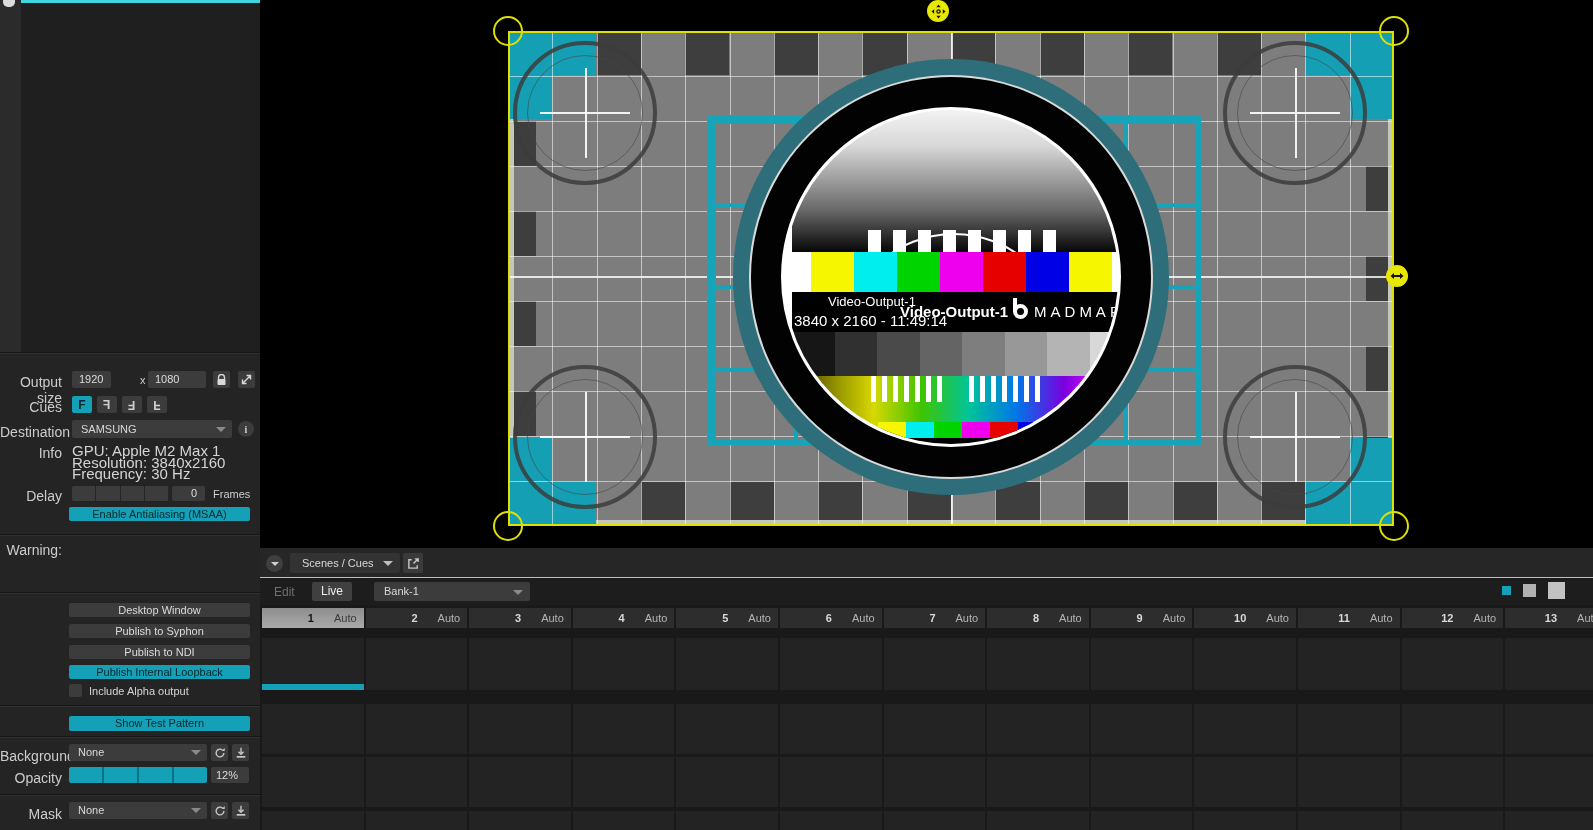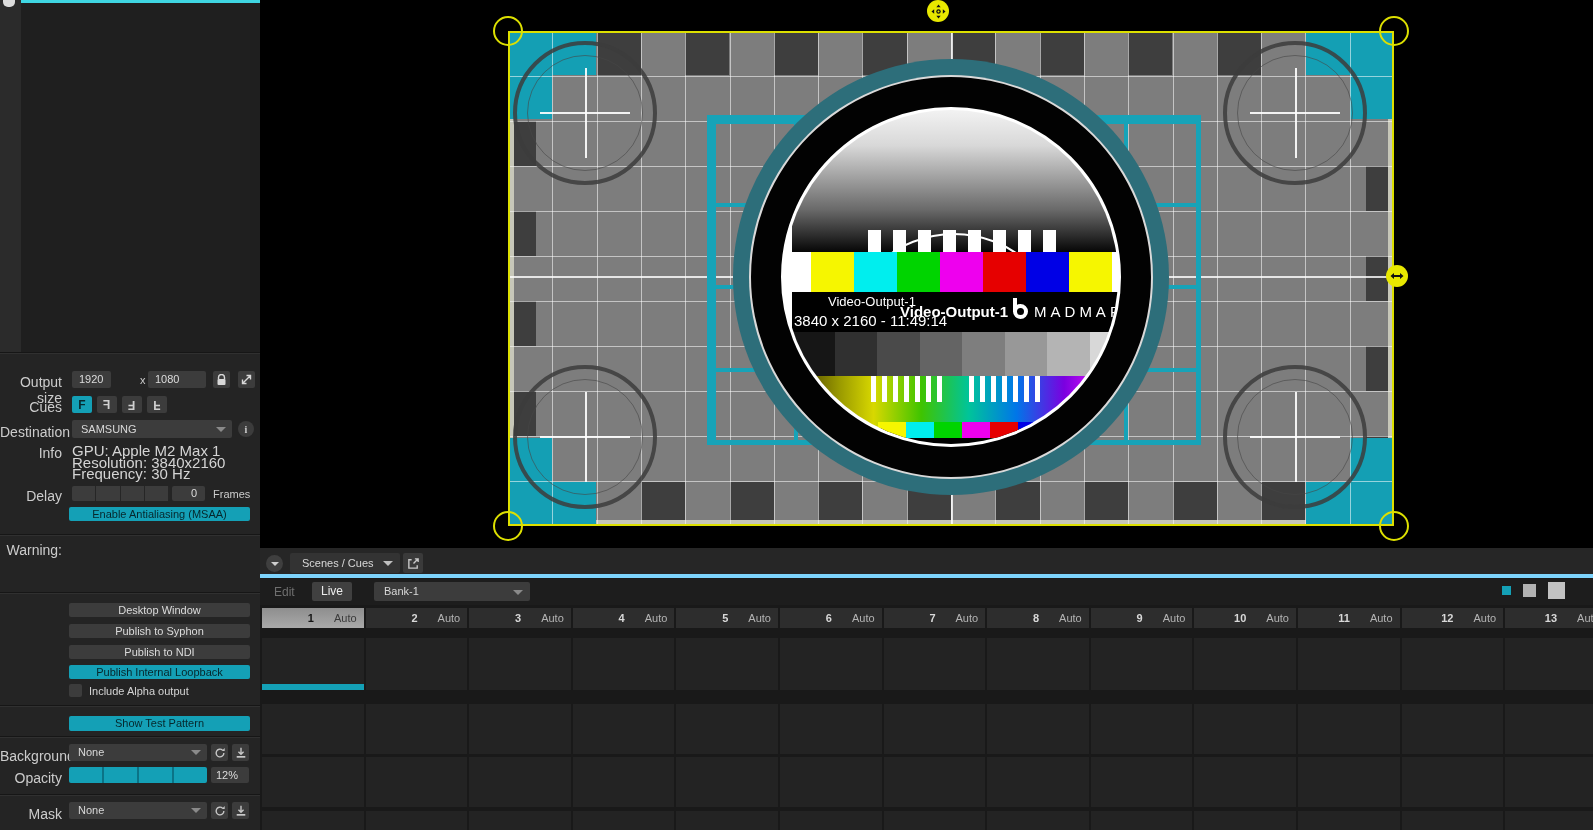--- a/index.html
+++ b/index.html
@@ -88,21 +88,21 @@
   #b-smallbars div { width:28px; height:16px; }
 
   .sel-border { position:absolute; left:248px; top:31px; width:886px; height:495px;
     border:2px solid #dde000; pointer-events:none; }
   .hcircle { position:absolute; width:30px; height:30px; border:2px solid #dde000; border-radius:50%; background:transparent; }
   .hfill { position:absolute; width:22px; height:22px; border-radius:50%; background:#e8e800;
     display:flex; align-items:center; justify-content:center; }
 
   
   #bottom { position:absolute; left:260px; top:548px; width:1333px; height:282px; background:#191919; overflow:hidden; }
-  #sc-toolbar { position:absolute; left:0; top:0; width:1333px; height:30px; background:#262626; border-bottom:4px solid #7dd3fc; }
+  #sc-toolbar { position:absolute; left:0; top:0; width:1333px; height:30px; background:#262626; border-bottom:1px solid #7dd3fc; }
   .roundbtn { position:absolute; left:6px; top:7px; width:17px; height:17px; border-radius:50%;
     background:#3f3f3f; display:flex; align-items:center; justify-content:center; }
   .roundbtn .chev { width:0; height:0; border-left:4px solid transparent; border-right:4px solid transparent; border-top:4px solid #cfcfcf; }
   #view-select { position:absolute; left:30px; top:5px; width:110px; height:20px; background:#333;
     border-radius:2px; color:#d8d8d8; font-size:11px; line-height:20px; padding-left:12px; }
   #view-select .chev { position:absolute; right:7px; top:8px; width:0; height:0;
     border-left:5px solid transparent; border-right:5px solid transparent; border-top:5px solid #bfbfbf; }
   #popout-btn { position:absolute; left:143px; top:5px; width:20px; height:20px; background:#3a3a3a;
     border-radius:2px; display:flex; align-items:center; justify-content:center; }
   #sc-controls { position:absolute; left:0; top:31px; width:1333px; height:26px; background:#1d1d1d; }

